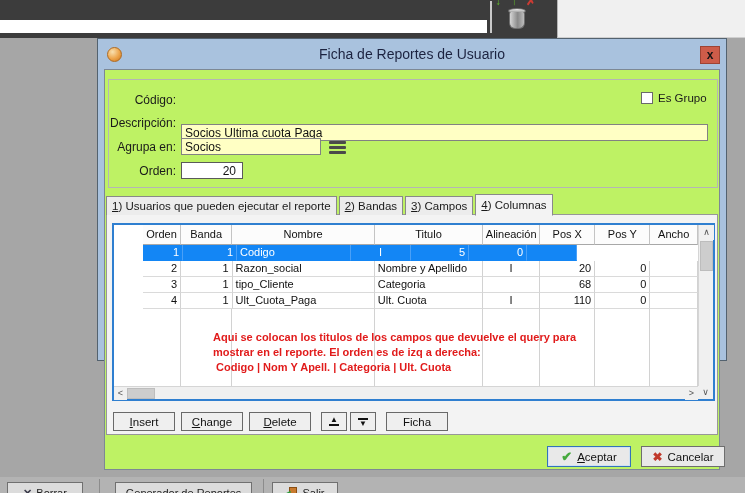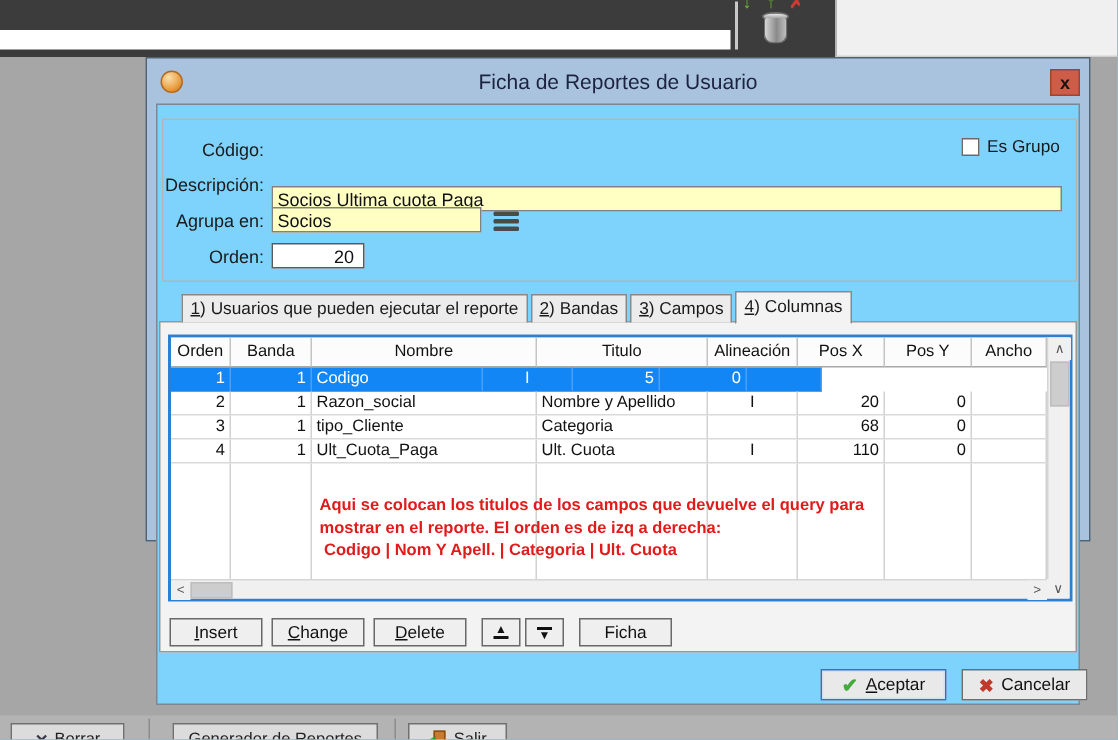--- a/index.html
+++ b/index.html
@@ -39,50 +39,50 @@
   .door-panel { position:absolute; left:4px; top:0; width:8px; height:12px; background:#c87a2e; border:1px solid #8a4e12; }
   .door-arrow { position:absolute; left:-2px; top:0; color:#2e9e3e; font-size:9px; font-weight:bold; line-height:12px; }
 
   
   .dialog { position:absolute; left:97px; top:38px; width:630px; height:323px; background:#a9c2de; border:1px solid #53626f; z-index:5; }
   .titlebar { position:absolute; left:0; top:0; width:100%; height:30px; }
   .dlg-icon { position:absolute; left:9px; top:8px; width:15px; height:15px; border-radius:50%; background:radial-gradient(circle at 35% 30%, #f8e0b0, #eda44a 55%, #c9731b); border:1px solid #b06a20; }
   .dlg-title { position:absolute; left:0; top:0; width:100%; height:30px; line-height:30px; text-align:center; font-size:14px; color:#1c2340; }
   .close-btn { position:absolute; right:6px; top:7px; width:20px; height:18px; background:#cd5c49; border:1px solid #9e4434; color:#151515; font-weight:bold; font-size:12px; line-height:16px; text-align:center; cursor:pointer; }
 
-  .client { position:absolute; left:6px; top:30px; width:616px; height:401px; background:#7dd3fc; border:1px solid #7d8894; }
+  .client { position:absolute; left:6px; top:30px; width:616px; height:401px; background:#bef264; border:1px solid #7d8894; }
 
   
   .group-panel { position:absolute; left:3px; top:9px; width:610px; height:109px; border:1px solid #b5b5b5; }
   .flabel { position:absolute; width:71px; text-align:right; font-size:12px; color:#1a1a1a; white-space:nowrap; }
   .finput { position:absolute; height:17px; border:1px solid #828282; font-size:12px; font-family:"Liberation Sans",sans-serif; padding:0 3px; color:#111; }
   .yellow { background:#ffffc4; }
   .white-num { background:#ffffff; text-align:right; padding-right:6px; border-color:#5a5a5a; }
   .checkbox-wrap { position:absolute; left:536px; top:22px; display:flex; align-items:flex-end; gap:5px; }
   .checkbox { width:12px; height:12px; background:#fff; border:1px solid #6a6a6a; }
   .check-label { font-size:11.5px; color:#1a1a1a; }
   .hamburger { position:absolute; left:224px; top:68px; width:20px; height:18px; display:flex; flex-direction:column; justify-content:center; gap:2px; cursor:pointer; }
   .hamburger span { display:block; width:17px; height:3px; background:#4a4a4a; border-radius:1px; }
 
   .fieldset { position:absolute; left:261px; top:66px; width:345px; height:45px; border:1px solid #b5b5b5; border-radius:3px; }
   .legend { position:absolute; left:9px; top:-8px; background:#f0f0f0; padding:0 4px; font-size:11.5px; color:#1a1a1a; }
   .radio-opt { position:absolute; top:13px; display:flex; align-items:center; gap:4px; font-size:11.5px; color:#1a1a1a; cursor:pointer; }
   .radio { width:12px; height:12px; border:1px solid #5c5c5c; border-radius:50%; background:#fff; position:relative; }
   .radio.checked::after { content:""; position:absolute; left:2px; top:2px; width:6px; height:6px; border-radius:50%; background:#1d1d1d; }
 
   
-  .tabs { position:absolute; left:16px; top:123px; height:22px; display:flex; align-items:flex-end; z-index:3;justify-content:center; }
+  .tabs { position:absolute; left:1px; top:123px; height:22px; display:flex; align-items:flex-end; z-index:3;justify-content:center; }
   .tab { height:19px; line-height:18px; padding:0 5px; font-size:11.5px; color:#1a1a1a; background:#ececec; border:1px solid #898989; border-bottom:none; margin-right:2px; white-space:nowrap; cursor:pointer; }
   .tab.active { height:22px; line-height:21px; background:#f3f3f3; margin-bottom:-1px; border-bottom:1px solid #f3f3f3; }
   .accel { text-decoration:underline; }
   .tabpanel { position:absolute; left:1px; top:144px; width:612px; height:221px; background:#f3f3f3; border:1px solid #979797; }
 
   
   .grid-box { position:absolute; left:5px; top:8px; width:603px; height:178px; border:2px solid #2f7fd0; background:#ffffff; }
-  .grid-inner { position:absolute; left:0; top:0; right:15px; bottom:13px; overflow:hidden; display:flex; flex-direction:column; }
+  .grid-inner { position:absolute; left:0; top:0; right:15px; bottom:13px; overflow:hidden; display:flex; flex-direction:column;padding-left:29px; }
   .hrow { display:flex; flex:0 0 20px; }
   .hcell { height:20px; line-height:19px; font-size:11px; text-align:center; color:#111; background:#fcfcfc; border-right:1px solid #c4c4c4; border-bottom:1px solid #a8a8a8; overflow:hidden; white-space:nowrap; }
   .grow { display:flex; flex:0 0 16px; cursor:default; }
   .cell { height:16px; line-height:15px; font-size:11px; color:#111; border-right:1px solid #d2d2d2; border-bottom:1px solid #dadada; padding:0 3px; overflow:hidden; white-space:nowrap; }
   .cell.r { text-align:right; } .cell.l { text-align:left; } .cell.c { text-align:center; }
   .grow.selected .cell { background:#1386f5; color:#ffffff; border-right-color:#4aa0f7; border-bottom-color:#1386f5; }
   .fillrow { display:flex; flex:1 1 auto; }
   .fillcell { border-right:1px solid #d2d2d2; }
   .annotation { position:absolute; left:99px; top:105px; width:380px; color:#e11b1b; font-weight:bold; font-size:11px; line-height:15px; }
   .annotation div { white-space:pre; }

